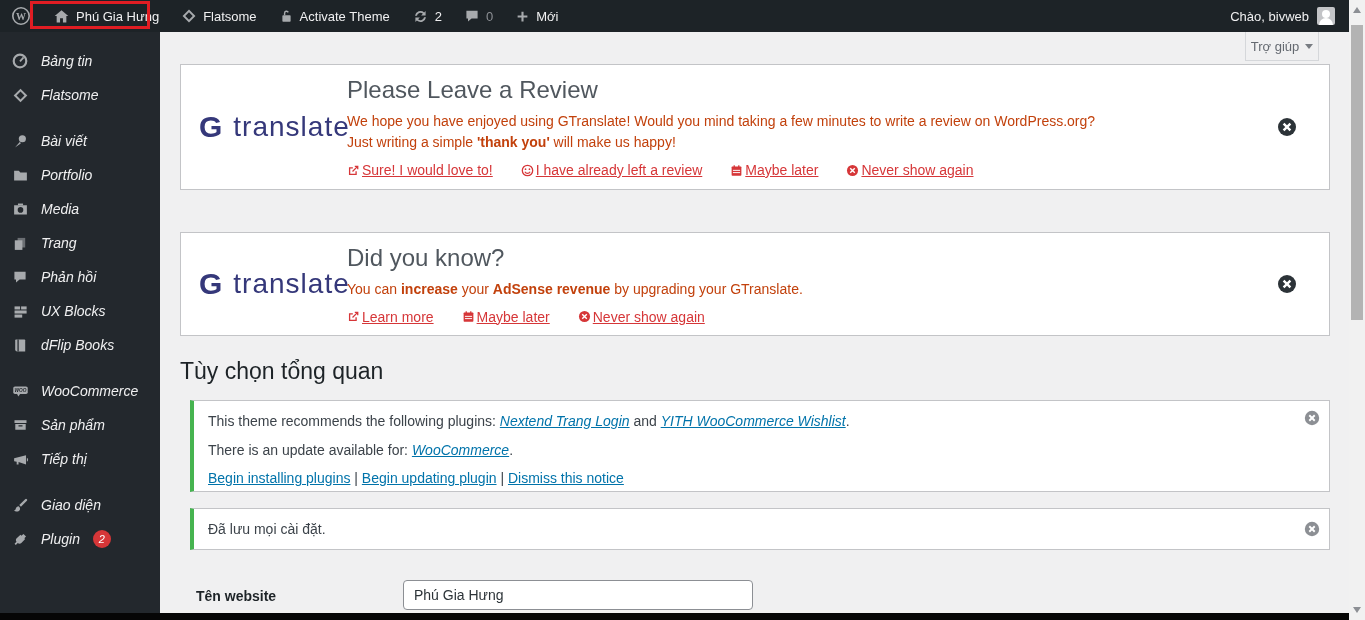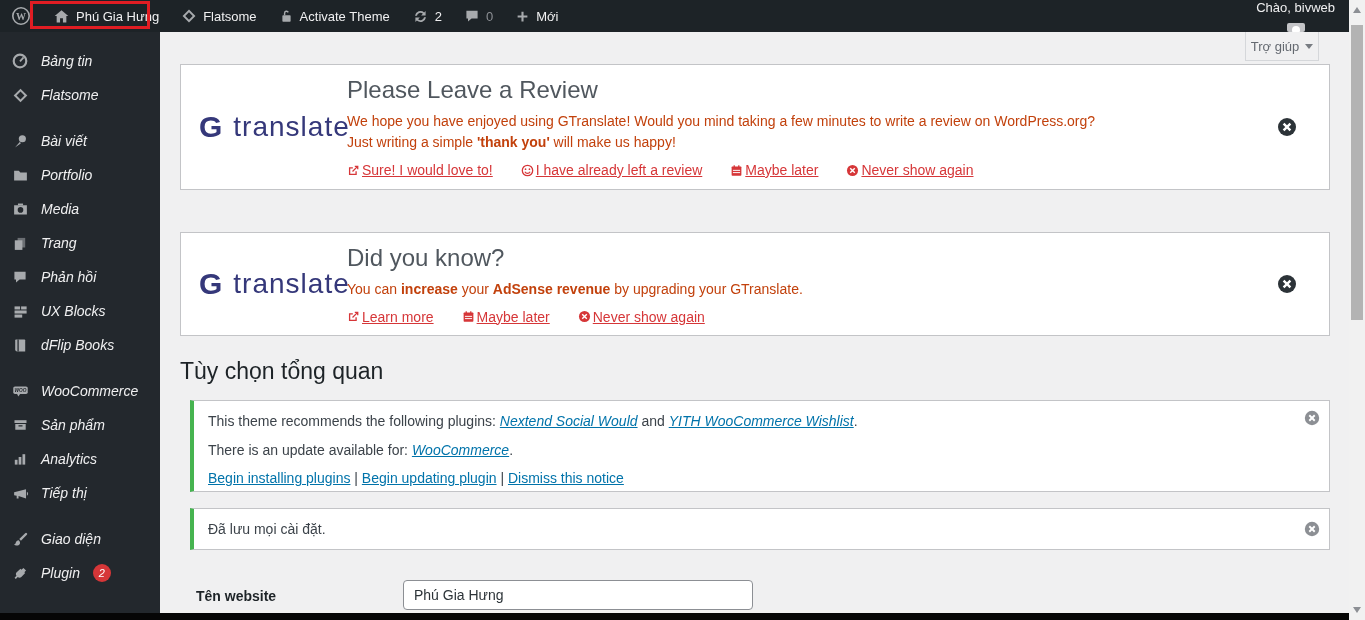--- a/index.html
+++ b/index.html
@@ -11,21 +11,21 @@
   svg { display:block; }
 
   
   .adminbar {
     position:absolute; left:0; top:0; width:1349px; height:32px;
     background:#1d2327; display:flex; align-items:stretch; z-index:40;
     color:#f0f0f1; font-size:13px;
   }
   .ab-item { display:flex; align-items:center; gap:6px; padding:0 11px; color:#f0f0f1; cursor:pointer; white-space:nowrap; }
   .ab-item .ico { color:#a7aaad; }
-  .ab-right { margin-left:auto; display:flex; align-items:center; padding-right:14px; gap:8px;flex-direction:column; }
+  .ab-right { margin-left:auto; display:flex; align-items:center; padding-right:14px; gap:8px; }
   .ab-muted { color:#8c8f94; }
   .avatar { width:18px; height:18px; background:#c3c4c7; position:relative; overflow:hidden; border-radius:2px; }
   .avatar:before { content:""; position:absolute; left:5px; top:3px; width:8px; height:8px; border-radius:50%; background:#fff; }
   .avatar:after  { content:""; position:absolute; left:2px; top:11px; width:14px; height:10px; border-radius:7px 7px 0 0; background:#fff; }
   .annotation {
     position:absolute; left:30px; top:1px; width:120px; height:28px;
     border:3px solid #e11d23; z-index:50; pointer-events:none;
   }
 
   
@@ -268,30 +268,20 @@
     <span class="ico">
         <svg width="17" height="16" viewBox="0 0 20 20" fill="currentColor">
           <rect x="2.5" y="4" width="15" height="3.5"></rect>
           <path d="M3.5 8.8h13V16h-13zM7.5 10.4h5v1.6h-5z" fill-rule="evenodd"></path>
         </svg>
       </span>
     <span>Sản phẩm</span>
   </div>
   <div class="sb-item">
     <span class="ico">
-        <svg width="16" height="16" viewBox="0 0 20 20" fill="currentColor">
-          <rect x="3.5" y="11" width="3.4" height="6"></rect>
-          <rect x="8.3" y="7.5" width="3.4" height="9.5"></rect>
-          <rect x="13.1" y="4" width="3.4" height="13"></rect>
-        </svg>
-      </span>
-    <span>Analytics</span>
-  </div>
-  <div class="sb-item">
-    <span class="ico">
         <svg width="17" height="17" viewBox="0 0 20 20" fill="currentColor">
           <path d="M2.5 8.5v3.5l3 .5v3.5h2.2v-3.1l8.8 3.1v-11z"></path>
           <path d="M17.5 8a2.5 2.5 0 0 1 0 4.5z"></path>
         </svg>
       </span>
     <span>Tiếp thị</span>
   </div>
   <div class="sb-gap"></div>
   <div class="sb-item">
     <span class="ico">
@@ -429,21 +419,21 @@
         <circle cx="10" cy="10" r="9" fill="#2c3338"></circle>
         <path d="M6.6 6.6l6.8 6.8M13.4 6.6l-6.8 6.8" stroke="#fff" stroke-width="2.4"></path>
       </svg>
   </span>
 </div>
 
 <h1 class="page-title">Tùy chọn tổng quan</h1>
 
 <div class="wp-notice plugins">
   <p>
-    <span>This theme recommends the following plugins: </span><a class="wp-link it">Nextend Social Would</a><span> and </span><a class="wp-link it">YITH WooCommerce Wishlist</a><span>.</span>
+    <span>This theme recommends the following plugins: </span><a class="wp-link it">Nextend Trang Login</a><span> and </span><a class="wp-link it">YITH WooCommerce Wishlist</a><span>.</span>
   </p>
   <p>
     <span>There is an update available for: </span><a class="wp-link it">WooCommerce</a><span>.</span>
   </p>
   <p>
     <a class="wp-link">Begin installing plugins</a><span> | </span><a class="wp-link">Begin updating plugin</a><span> | </span><a class="wp-link">Dismiss this notice</a>
   </p>
   <span class="wp-dismiss">
     <svg width="16" height="16" viewBox="0 0 20 20">
         <circle cx="10" cy="10" r="9" fill="#8c8f94"></circle>

